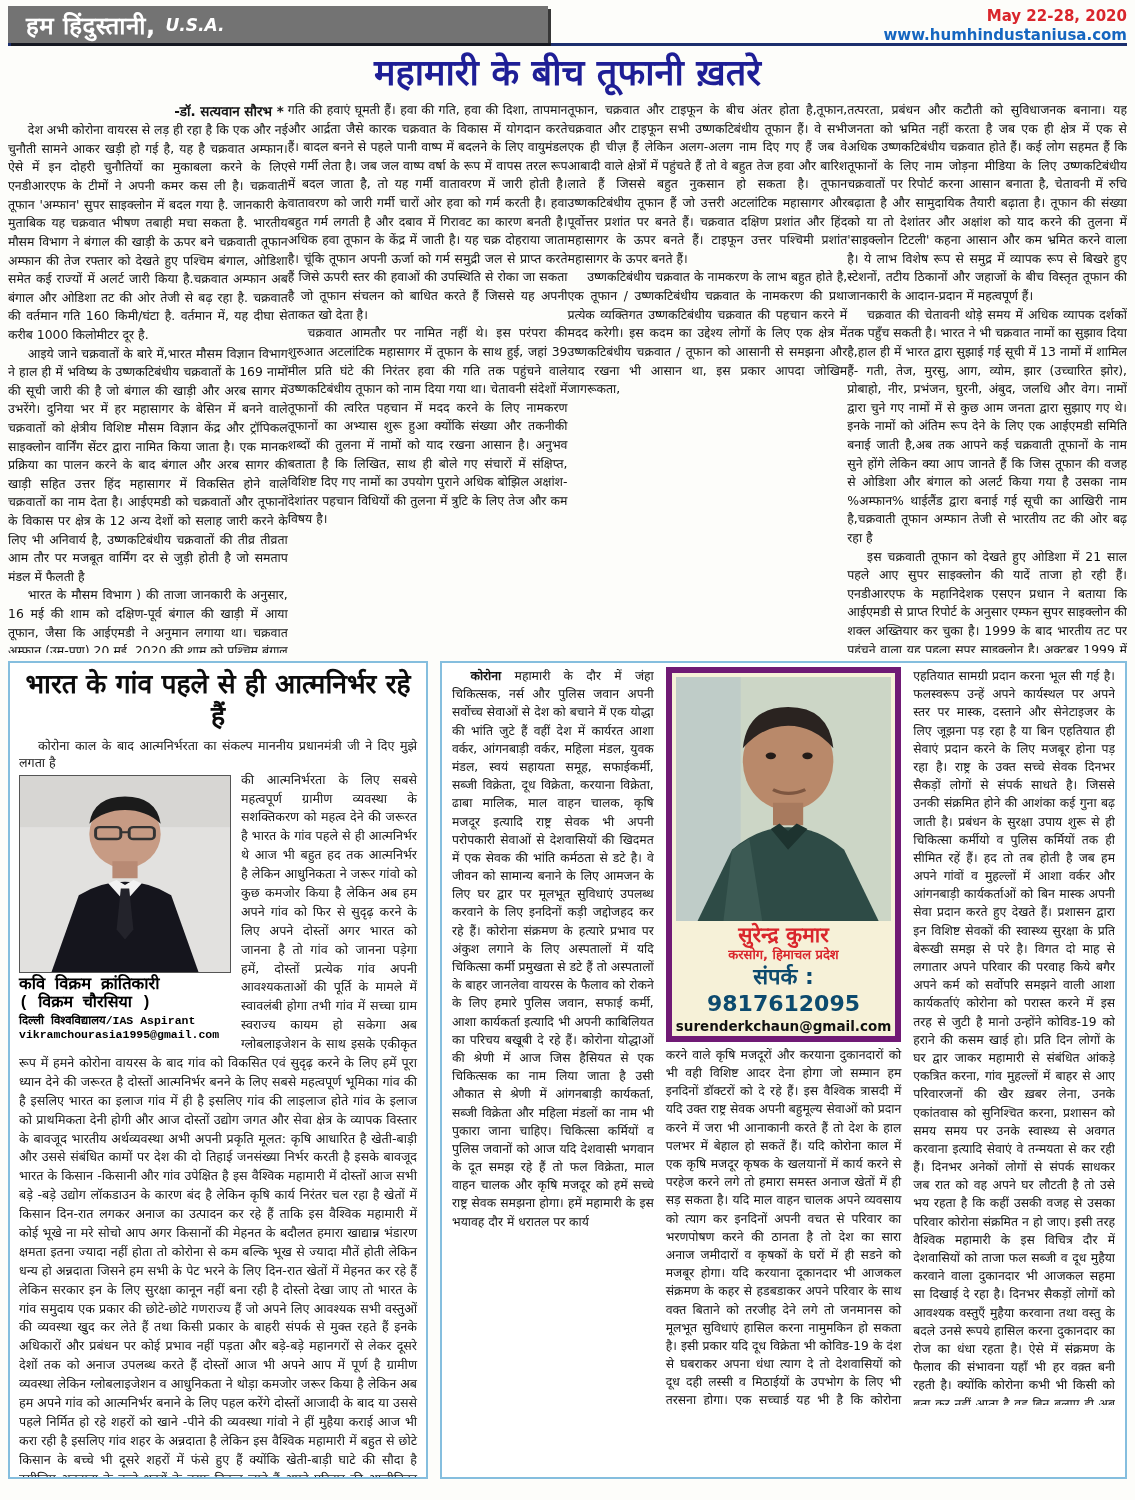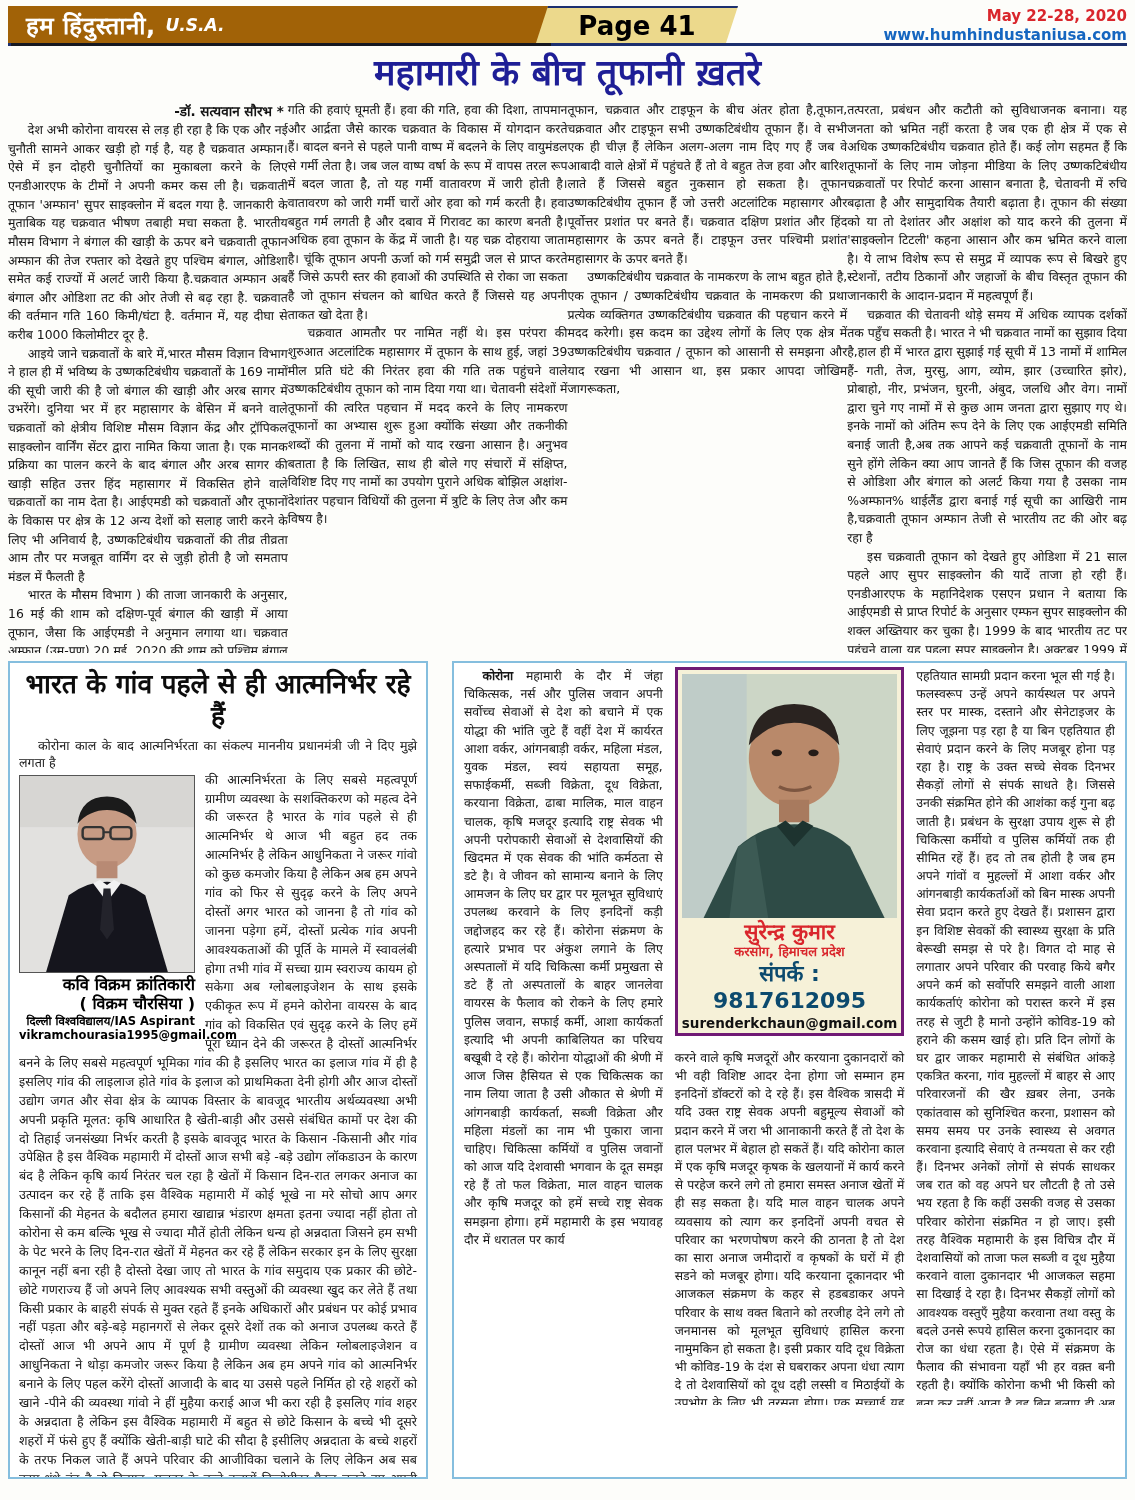--- a/index.html
+++ b/index.html
@@ -2,82 +2,78 @@
 <html><head>
 <meta charset="utf-8">
 <style>
   * { margin:0; padding:0; box-sizing:border-box; }
   html,body { width:1135px; }
   body { font-family:"DejaVu Sans", sans-serif; background:#f2f2ee; }
   .page { position:relative; width:1135px; height:1500px; background:#fdfdfa; padding:6px 8px 4px 8px; overflow:hidden; }
 
   
   .hdr { position:relative; display:flex; align-items:stretch; height:40px; border-bottom:3px solid #1c2f6e; }
-  .masthead { background:#a16207; color:#fff; flex:0 0 540px; display:flex; align-items:center; padding:0 18px;
+  .masthead { background:#737373; color:#fff; flex:0 0 540px; display:flex; align-items:center; padding:0 18px;
               box-shadow:3px 3px 0 rgba(20,20,20,.85); }
   .masthead .t1 { font-size:24px; font-weight:800; letter-spacing:.5px; }
   .masthead .t2 { font-size:17px; font-weight:800; font-style:italic; margin-left:10px; }
   .tab-wrap { position:relative; margin-left:-6px; flex:0 0 190px; }
   .tab-bg { position:absolute; inset:0; background:#ecd98c; transform:skewX(-18deg); border-top:2px solid #1c2f6e; }
   .tab-text { position:relative; text-align:center; font-size:26px; font-weight:800; color:#000; line-height:40px; }
   .hdr-right { margin-left:auto; text-align:right; line-height:1.25; padding-top:1px; }
   .issue-date { color:#d9262c; font-weight:800; font-size:15px; }
   .website { color:#1566c0; font-weight:800; font-size:15px; cursor:pointer; }
 
   
   .headline { text-align:center; color:#1e1e96; font-weight:800; font-size:36px; line-height:1.25; margin:4px 0 6px 0; }
 
   
   .main-cols { display:flex; height:552px; overflow:hidden; }
   .mcol { flex:1; text-align:justify; font-size:12.4px; line-height:1.5; color:#131313; }
   .mcol p { text-indent:1.6em; }
   .byline { text-align:right; font-weight:800; font-size:13.5px; padding-right:4px; }
 
   
-  .bottom { display:flex; gap:24px; margin-top:8px; height:818px; }
+  .bottom { display:flex; gap:12px; margin-top:8px; height:818px; }
   .nbox { border:2px solid #85bede; background:#fff; overflow:hidden; }
   .box-left { flex:0 0 420px; padding:5px 9px; }
   .box-right { flex:1; padding:4px 10px; }
 
   .lhead { text-align:center; font-weight:800; color:#0c0c0c; font-size:26.5px; line-height:1.22; }
   .intro { font-size:12.6px; text-align:justify; text-indent:1.5em; margin-top:4px; color:#151515; }
   .lbody { font-size:12.6px; line-height:1.5; text-align:justify; color:#151515; }
 
-  .photo-block { float:left; width:176px; margin:4px 10px 2px 0; text-align:right; }
+  .photo-block { float:left; width:212px; margin:4px 10px 2px 0; text-align:left;font-family:Liberation Mono, monospace; }
   .photo-frame { border:1px solid #555; height:198px; background:#e4e4e2; overflow:hidden; }
   .cap-b1 { font-weight:800; font-size:16.5px; line-height:1.2; margin-top:2px; }
   .cap-b2 { font-weight:800; font-size:16px; line-height:1.2; }
   .cap-s  { font-weight:700; font-size:11.5px; line-height:1.25; }
   .cap-e  { font-weight:700; font-size:11.5px; line-height:1.25; cursor:pointer; }
 
   .rhead { text-align:center; font-weight:800; color:#000; font-size:39px; line-height:1.3; margin-bottom:3px; }
   .rcols { display:flex; gap:12px; height:738px; overflow:hidden; }
   .rcol { flex:1; text-align:justify; font-size:12.3px; line-height:1.48; color:#151515; }
   .rcol p { text-indent:1.5em; }
 
-  .rphoto-block { border:3px solid #701a75; background:#f6f1d8; padding:4px 4px 2px 4px; margin-bottom:13px; text-align:center; }
+  .rphoto-block { border:6px solid #701a75; background:#f6f1d8; padding:4px 4px 2px 4px; margin-bottom:4px; text-align:center; }
   .rphoto-frame { height:244px; background:#cfd8c9; overflow:hidden; }
   .rcap-name  { color:#d9262c; font-weight:800; font-size:21px; line-height:1.15; margin-top:2px; }
   .rcap-place { color:#d9262c; font-weight:800; font-size:13px; line-height:1.2; }
   .rcap-phone { color:#0c4a6e; font-weight:800; font-size:22px; line-height:1.25; }
   .rcap-email { color:#111; font-weight:700; font-size:13.5px; line-height:1.2; cursor:pointer; }
 </style>
 </head>
 <body>
 
 <div class="page">
 
   <div class="hdr">
     <div class="masthead">
       <span class="t1">हम हिंदुस्तानी,</span>
       <span class="t2">U.S.A.</span>
-    </div>
-    <div class="tab-wrap">
-      <div class="tab-bg"></div>
-      <div class="tab-text">Page 41</div>
     </div>
     <div class="hdr-right">
       <div class="issue-date">May 22-28, 2020</div>
       <div class="website">www.humhindustaniusa.com</div>
     </div>
   </div>
 
   <div class="headline">महामारी के बीच तूफानी ख़तरे</div>
 
   <div class="main-cols">

